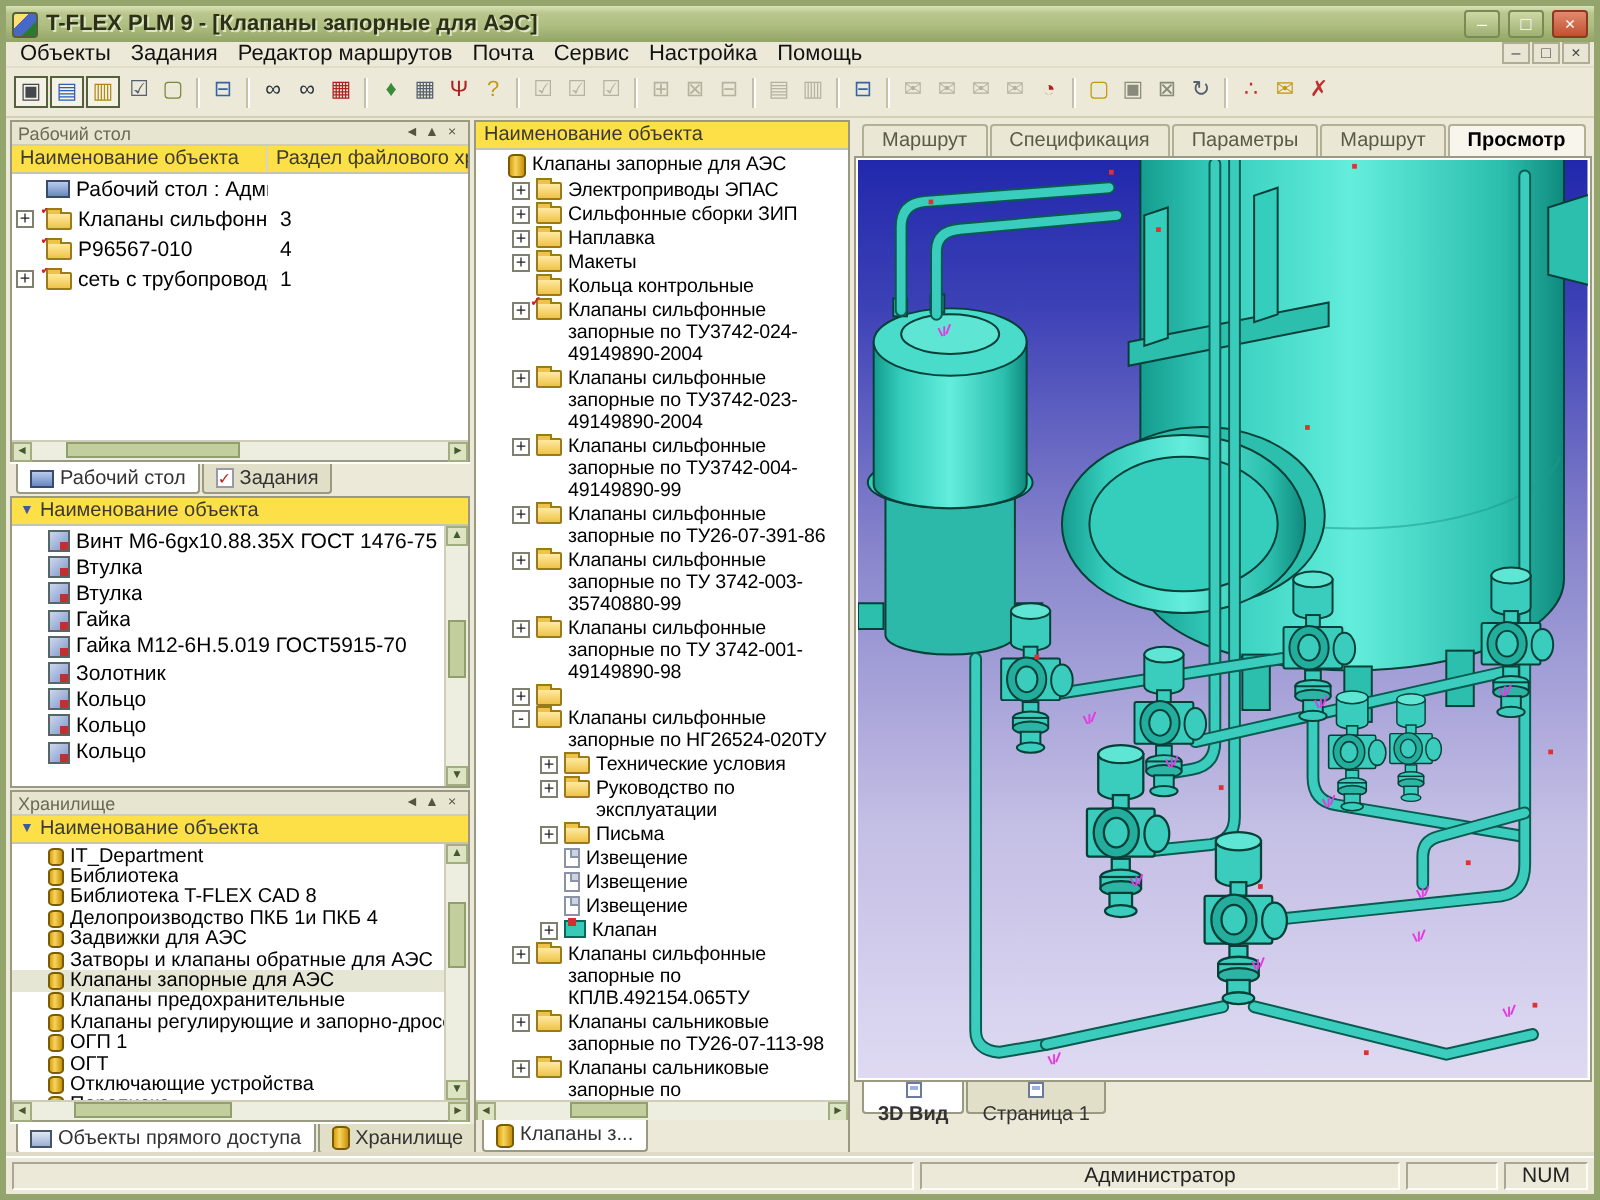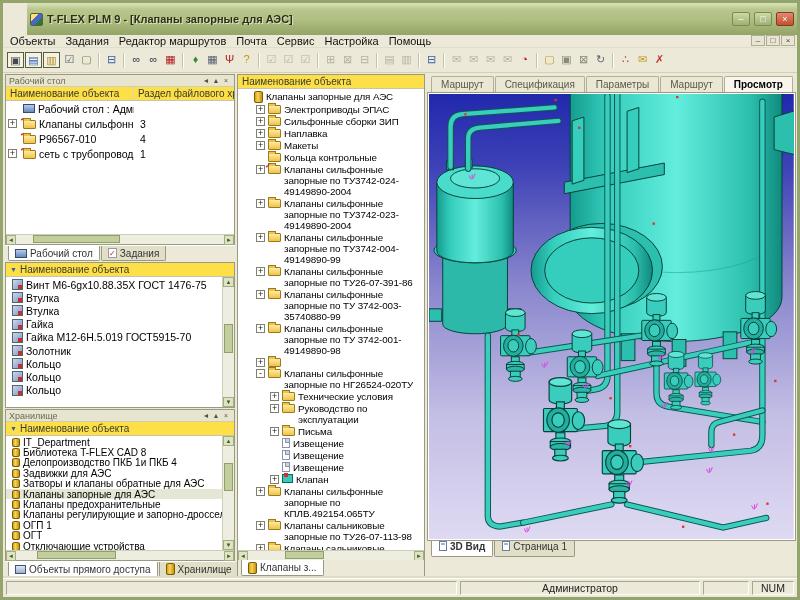--- a/index.html
+++ b/index.html
@@ -1,20 +1,20 @@
 <!DOCTYPE html>
 <html><head>
 <meta charset="utf-8">
 <style>
   html,body{margin:0;padding:0;background:#6a7a58;font-family:"Liberation Sans",sans-serif;}
   *{box-sizing:border-box;}
   .win{width:800px;height:600px;border:3px solid #93A46C;background:#ECE9D8;display:flex;flex-direction:column;overflow:hidden;}
   
-  .titlebar{height:18px;flex:0 0 18px;display:flex;align-items:center;padding:16px 3px;gap:4px;
-    background:linear-gradient(180deg,#D9E2B7 0%,#B9C78E 20%,#AEBD80 55%,#93A467 100%);margin-left:24px;}
+  .titlebar{height:18px;flex:0 0 18px;display:flex;align-items:center;padding:2px 3px;gap:4px;
+    background:linear-gradient(180deg,#D9E2B7 0%,#B9C78E 20%,#AEBD80 55%,#93A467 100%);}
   .appicon{width:13px;height:13px;border:1px solid #55603a;border-radius:2px;
     background:linear-gradient(135deg,#ffe070 0 32%,#4868c8 32% 68%,#2a7a30 68%);}
   .wtitle{flex:1;font-size:11px;font-weight:bold;color:#2c3018;text-shadow:1px 1px 0 #dde6c0;white-space:nowrap;overflow:hidden;}
   .wbtn{width:18px;height:14px;border:1px solid #7a8a55;border-radius:2px;font-size:9px;line-height:12px;text-align:center;
     color:#fff;background:linear-gradient(#cdd8a4,#9fb173);}
   .wbtn.close{background:linear-gradient(#e08a6e,#c2502f);border-color:#8a3a20;}
   
   .menubar{height:13px;flex:0 0 13px;display:flex;background:#ECE9D8;border-bottom:1px solid #e0ddc8;padding:0 2px;}
   .mitem{font-size:11px;color:#111;padding:0 5px;line-height:13px;}
   .mdi{margin-left:auto;display:flex;gap:1px;}
@@ -42,21 +42,21 @@
   .sorticon{color:#3a5a9a;font-size:7px;}
   
   .drows{flex:1;overflow:hidden;background:#fff;}
   .drow{display:flex;align-items:center;height:15px;font-size:10.5px;}
   .dcell1{flex:0 0 128px;display:flex;align-items:center;overflow:hidden;white-space:nowrap;padding-left:2px;gap:3px;}
   .dcell2{flex:1;padding-left:6px;font-size:10.5px;color:#000;}
   .dlabel,.llabel{white-space:nowrap;overflow:hidden;color:#000;}
   
   .listwrap{flex:1;display:flex;min-height:0;}
   .list{flex:1;overflow:hidden;background:#fff;padding-top:1px;}
-  .lrow{display:flex;align-items:center;gap:3px;padding-left:6px;font-size:10.5px;text-align:center;}
+  .lrow{display:flex;align-items:center;gap:3px;padding-left:18px;font-size:10.5px;text-align:center;}
   .fav .lrow{height:13.2px;}
   .store .lrow{height:10.4px;font-size:10px;}
   .lrow.sel{background:#E6E6D4;}
   
   .expand{width:9px;height:9px;flex:0 0 9px;border:1px solid #808070;background:#fff;font-size:9px;line-height:7px;text-align:center;color:#222;margin-right:3px;}
   .expand-sp{width:9px;flex:0 0 9px;margin-right:3px;}
   .folder{width:13px;height:9px;flex:0 0 13px;background:linear-gradient(#ffeaa2,#efc34a);border:1px solid #9a7a1a;border-radius:1px;position:relative;margin-top:2px;}
   .folder::before{content:"";position:absolute;top:-3px;left:-1px;width:6px;height:2px;background:#efc34a;border:1px solid #9a7a1a;border-bottom:none;}
   .marked::after{content:"✓";position:absolute;top:-6px;left:-4px;color:#d02020;font-size:7px;font-weight:bold;}
   .barrel{width:9px;height:12px;flex:0 0 9px;background:linear-gradient(90deg,#d99f10,#f7d45c 40%,#c8920a);border:1px solid #7a5c00;border-radius:3px/2px;}
@@ -93,21 +93,21 @@
   .trow .folder,.trow .barrel,.trow .docicon,.trow .valveicon{margin-right:3px;}
   .trow .folder{margin-top:1px;}
   .tlabel{flex:1;color:#000;overflow-wrap:break-word;min-width:0;padding-right:2px;}
   
   .rtabs{height:18px;flex:0 0 18px;display:flex;align-items:flex-end;padding:2px 2px 0 4px;}
   .rtab{font-size:10px;color:#5a5a48;padding:2px 9px;border:1px solid #b2af94;border-bottom:none;border-radius:2px 2px 0 0;background:#EAE7D4;margin-right:1px;white-space:nowrap;}
   .rtab.active{background:#F8F6EC;font-weight:bold;color:#000;}
   .viewport{flex:1;border:1px solid #9a9a82;background:#fff;padding:1px;min-height:0;}
   .viewport svg{width:100%;height:100%;display:block;}
   .vtabs{height:16px;flex:0 0 16px;display:flex;align-items:stretch;padding-left:4px;background:#ECE9D8;}
-  .vtab{display:flex;align-items:flex-start;gap:3px;padding:0 7px;font-size:10px;border:1px solid #9a9a82;border-top:none;background:#E2DFC9;color:#333;border-radius:0 0 2px 2px;margin-right:1px;white-space:nowrap;}
+  .vtab{display:flex;align-items:center;gap:3px;padding:0 7px;font-size:10px;border:1px solid #9a9a82;border-top:none;background:#E2DFC9;color:#333;border-radius:0 0 2px 2px;margin-right:1px;white-space:nowrap;flex-direction:column;}
   .vtab.active{background:#fff;font-weight:bold;}
   .rspacer{height:20px;flex:0 0 20px;}
   
   .statusbar{height:19px;flex:0 0 19px;display:flex;align-items:center;background:#ECE9D8;border-top:1px solid #fff;box-shadow:0 -2px 0 #dedbc6;padding:2px 3px 2px 3px;gap:3px;font-size:10.5px;color:#222;}
   .sb-fill{flex:1;height:14px;}
   .sb-box{height:14px;border:1px solid;border-color:#A9A696 #FDFCF5 #FDFCF5 #A9A696;display:flex;align-items:center;justify-content:center;padding:0 4px;}
 </style>
 </head>
 <body>
 
@@ -320,20 +320,24 @@
           <span class="chcell" style="flex:1;border-right:none">
             <span class="sorticon">▼</span>
             <span>Наименование объекта</span>
           </span>
         </div>
         <div class="listwrap">
           <div class="list" id="store-list">
               <div class="lrow">
                 <span class="barrel"></span>
                 <span class="llabel">IT_Department</span>
+              </div>
+              <div class="lrow">
+                <span class="barrel"></span>
+                <span class="llabel">Библиотека</span>
               </div>
               <div class="lrow">
                 <span class="barrel"></span>
                 <span class="llabel">Библиотека T-FLEX CAD 8</span>
               </div>
               <div class="lrow">
                 <span class="barrel"></span>
                 <span class="llabel">Делопроизводство ПКБ 1и ПКБ 4</span>
               </div>
               <div class="lrow">

